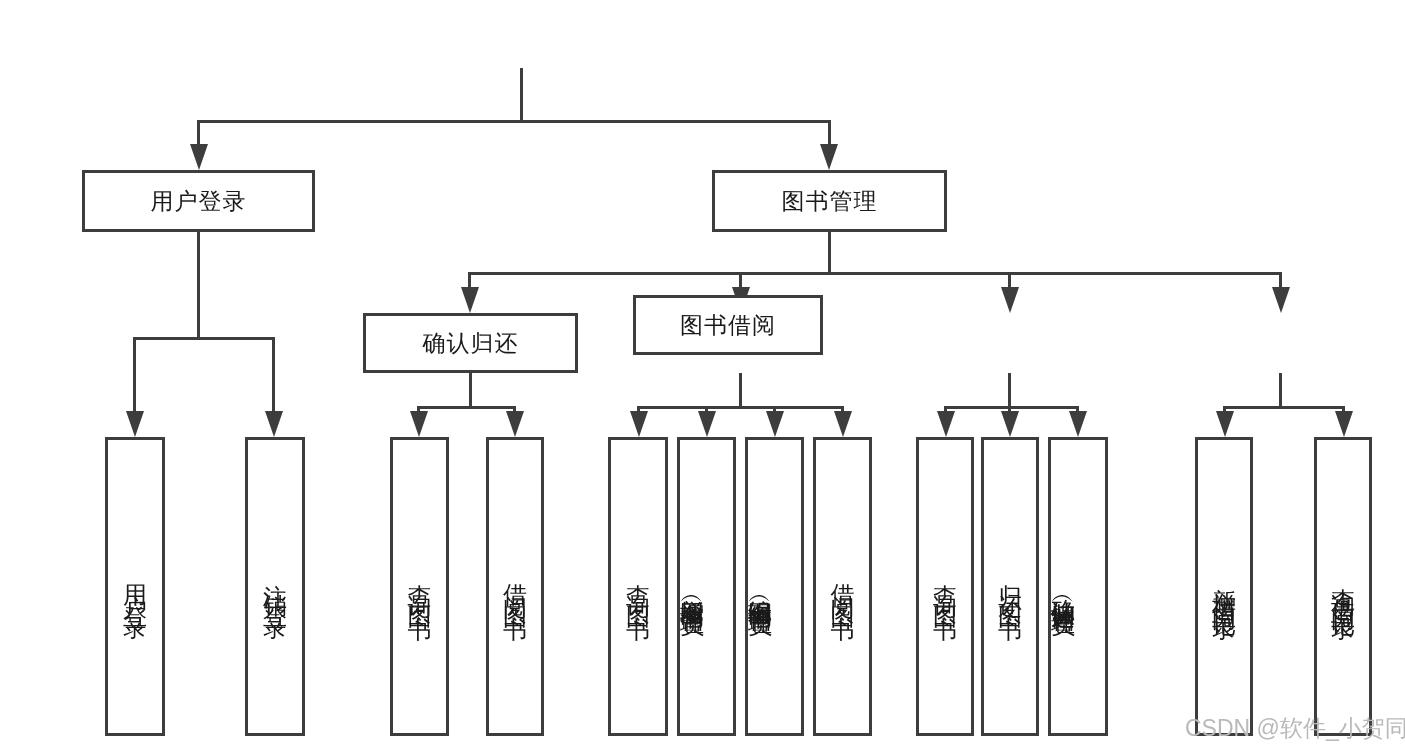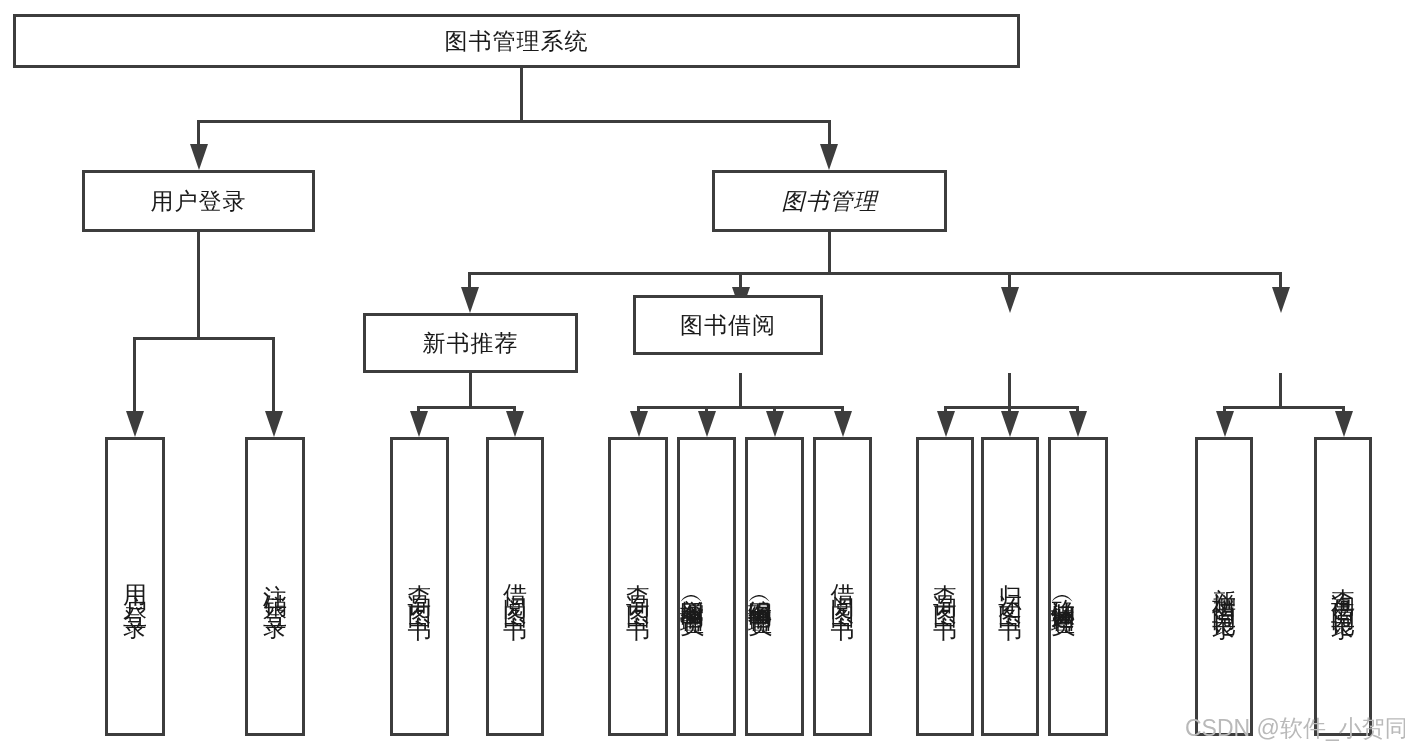--- a/index.html
+++ b/index.html
@@ -39,35 +39,32 @@
   .watermark{
     position:absolute;left:1185px;top:713px;width:220px;
     font-size:23px;color:#b9b9b9;letter-spacing:0px;white-space:nowrap;z-index:10;
   }
 </style>
 </head>
 <body>
 
 <div id="canvas">
 
-  <div class="node hnode" style="left:13px;top:14px;width:1007px;height:54px;">
-    <span>图书管理系统</span>
-  </div>
 
   <div class="vline" style="left:520px;top:68px;height:53px;"></div>
   <div class="hline" style="left:197px;top:120px;width:634px;"></div>
   <div class="vline" style="left:197px;top:123px;height:23px;"></div>
   <div class="arrowhead" style="left:190px;top:144px;"></div>
   <div class="vline" style="left:828px;top:123px;height:23px;"></div>
   <div class="arrowhead" style="left:820px;top:144px;"></div>
 
   <div class="node hnode" style="left:82px;top:170px;width:233px;height:62px;">
     <span>用户登录</span>
   </div>
-  <div class="node hnode" style="left:712px;top:170px;width:235px;height:62px;font-style:italic;">
+  <div class="node hnode" style="left:712px;top:170px;width:235px;height:62px;">
     <span>图书管理</span>
   </div>
 
   <div class="vline" style="left:197px;top:232px;height:108px;"></div>
   <div class="hline" style="left:133px;top:337px;width:142px;"></div>
   <div class="vline" style="left:133px;top:340px;height:73px;"></div>
   <div class="arrowhead" style="left:126px;top:411px;"></div>
   <div class="vline" style="left:272px;top:340px;height:73px;"></div>
   <div class="arrowhead" style="left:265px;top:411px;"></div>
 
@@ -76,21 +73,21 @@
   <div class="vline" style="left:468px;top:275px;height:14px;"></div>
   <div class="arrowhead" style="left:461px;top:287px;"></div>
   <div class="vline" style="left:739px;top:275px;height:14px;"></div>
   <div class="arrowhead" style="left:732px;top:287px;"></div>
   <div class="vline" style="left:1008px;top:275px;height:14px;"></div>
   <div class="arrowhead" style="left:1001px;top:287px;"></div>
   <div class="vline" style="left:1279px;top:275px;height:14px;"></div>
   <div class="arrowhead" style="left:1272px;top:287px;"></div>
 
   <div class="node hnode" style="left:363px;top:313px;width:215px;height:60px;">
-    <span>新书推荐</span>
+    <span>确认归还</span>
   </div>
   <div class="node hnode" style="left:633px;top:295px;width:190px;height:60px;">
     <span>图书借阅</span>
   </div>
 
   <div class="vline" style="left:469px;top:373px;height:36px;"></div>
   <div class="hline" style="left:417px;top:406px;width:99px;"></div>
   <div class="vline" style="left:417px;top:409px;height:6px;"></div>
   <div class="arrowhead" style="left:410px;top:411px;"></div>
   <div class="vline" style="left:513px;top:409px;height:6px;"></div>

